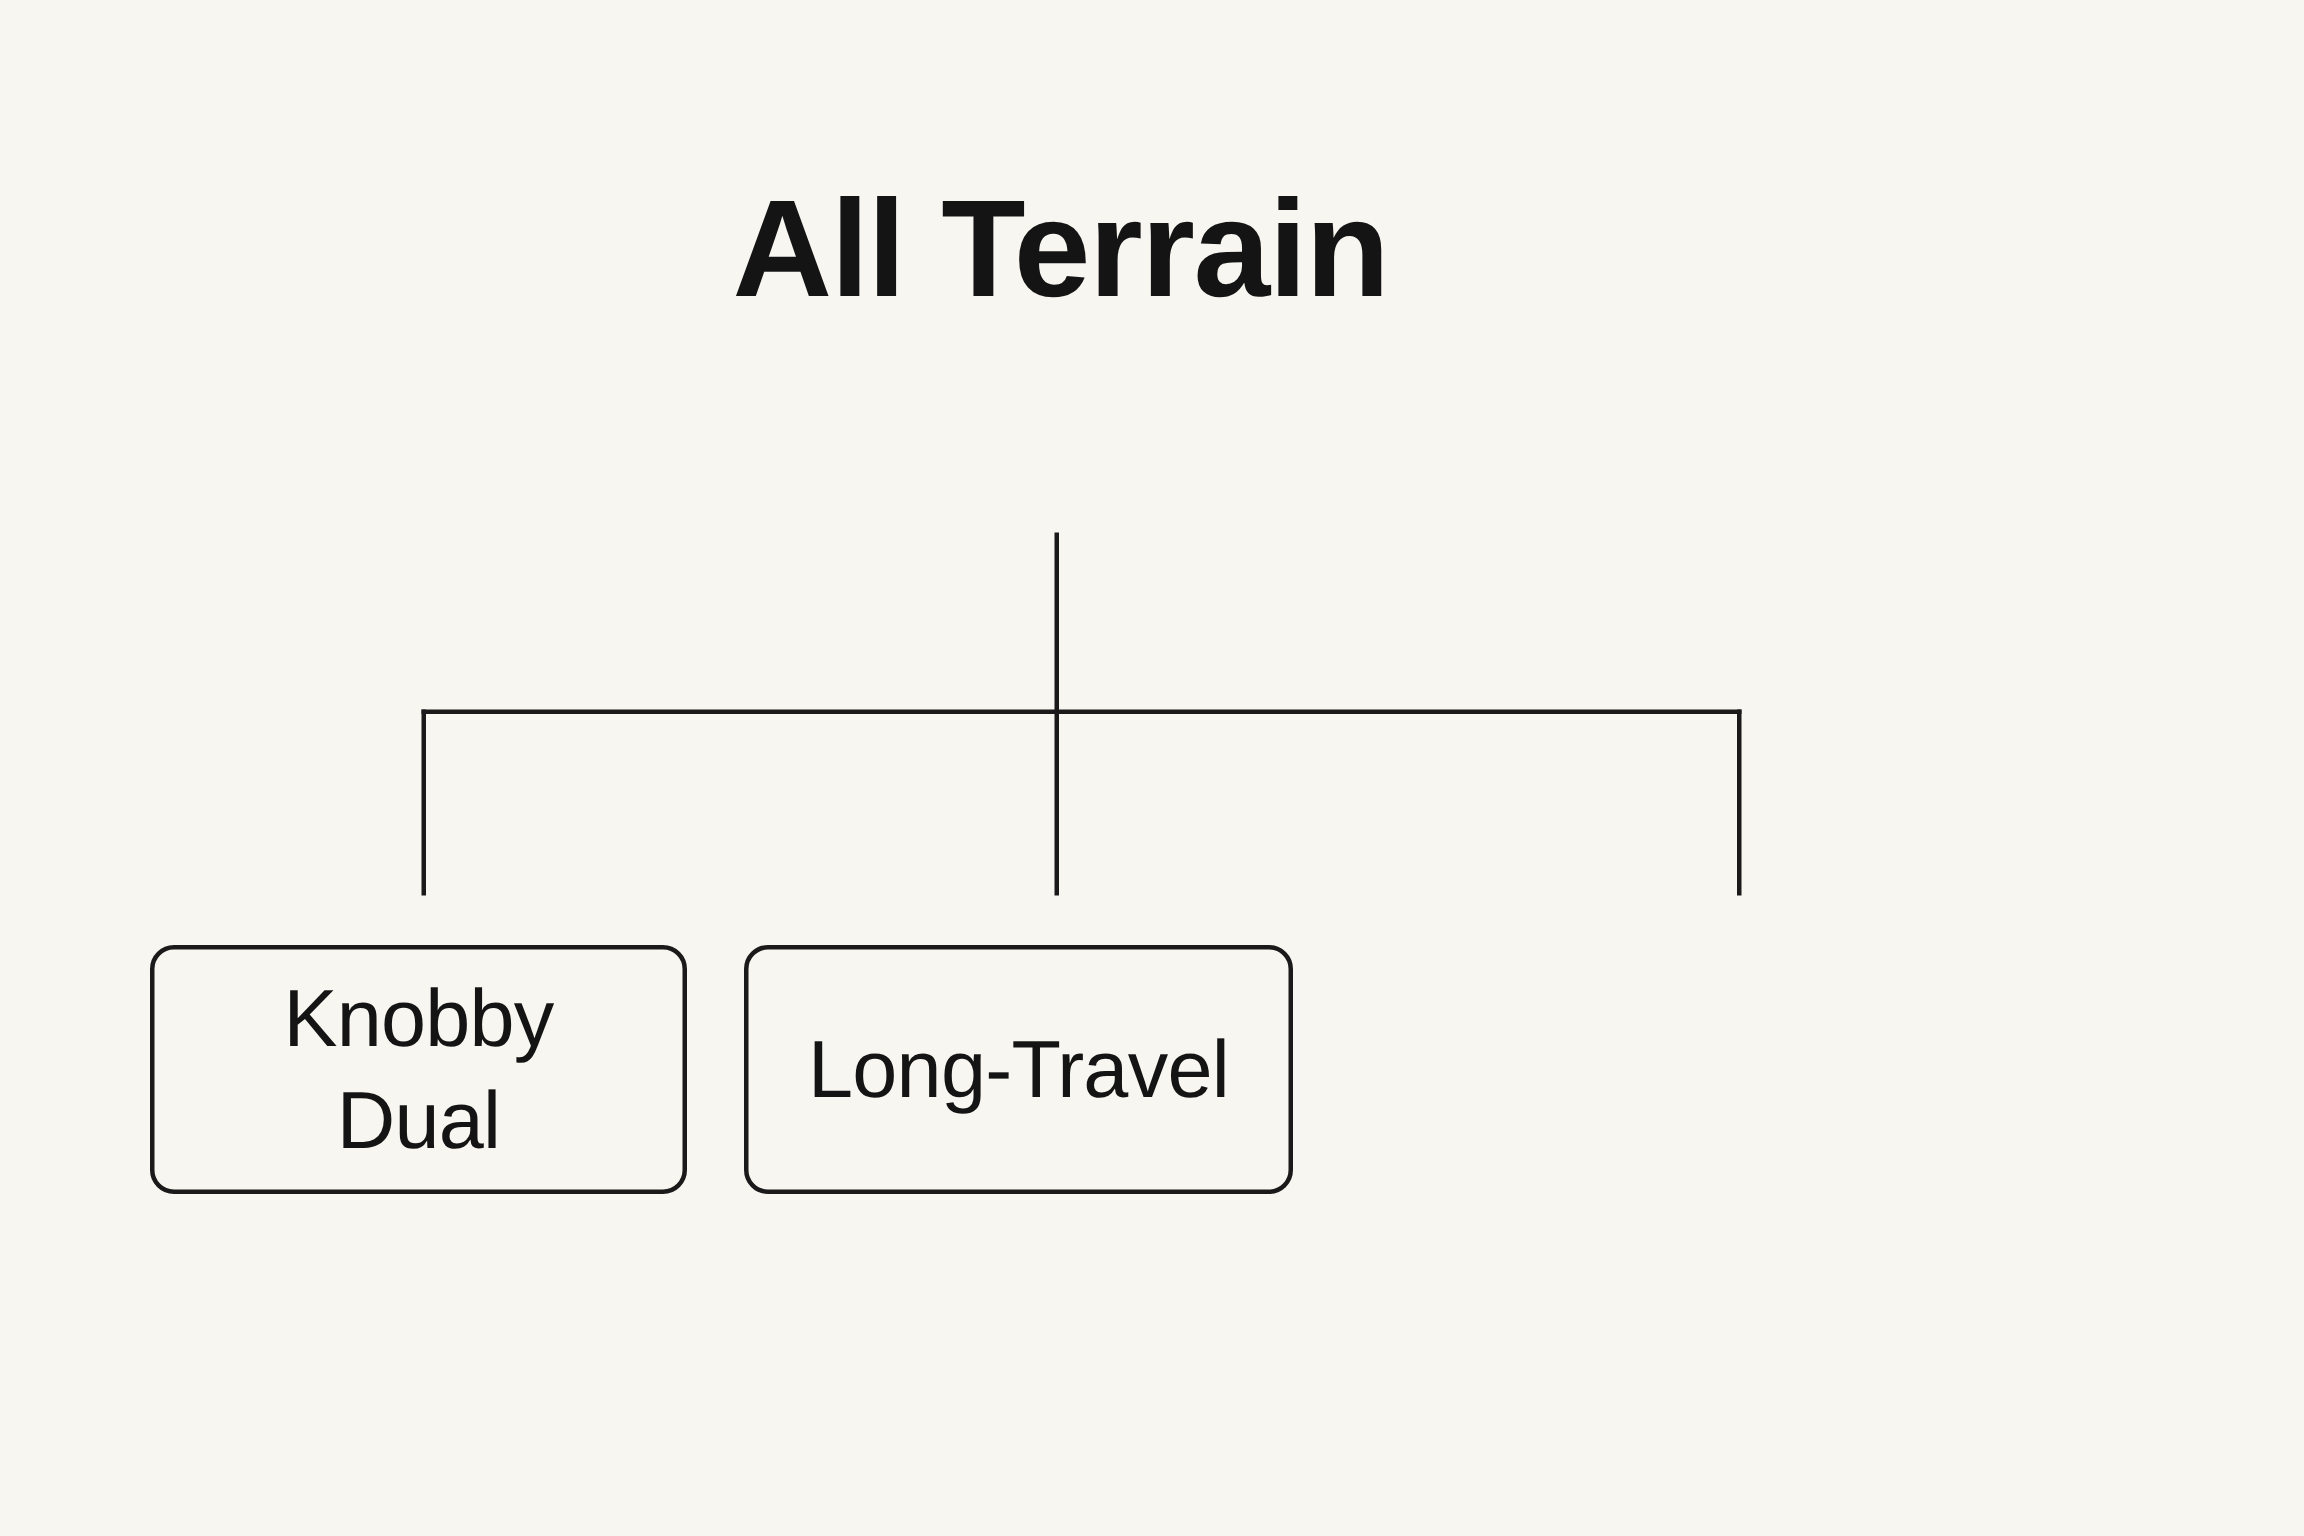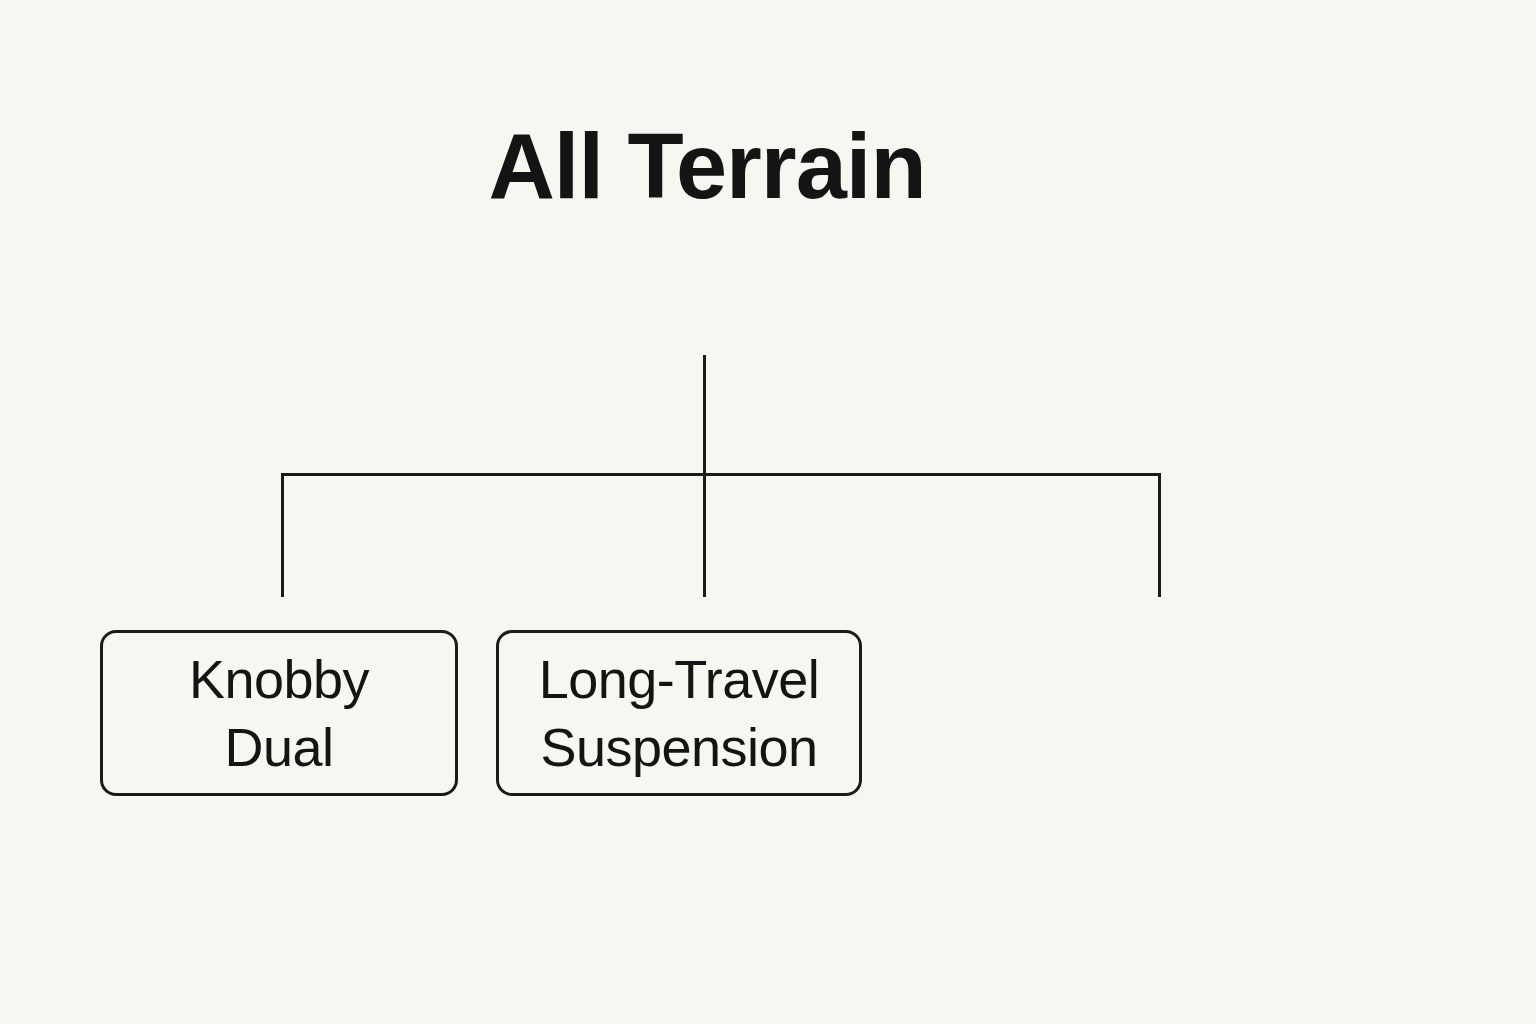--- a/index.html
+++ b/index.html
@@ -82,18 +82,17 @@
   <div class="node node-left">
     <div class="node-label">
       <span class="ln">Knobby</span>
       <span class="ln">Dual</span>
     </div>
   </div>
 
   <div class="node node-middle">
     <div class="node-label">
       <span class="ln">Long-Travel</span>
-      <span class="ln">Suspension</span>
     </div>
   </div>
 
 
 </div>
 
 </body></html>

